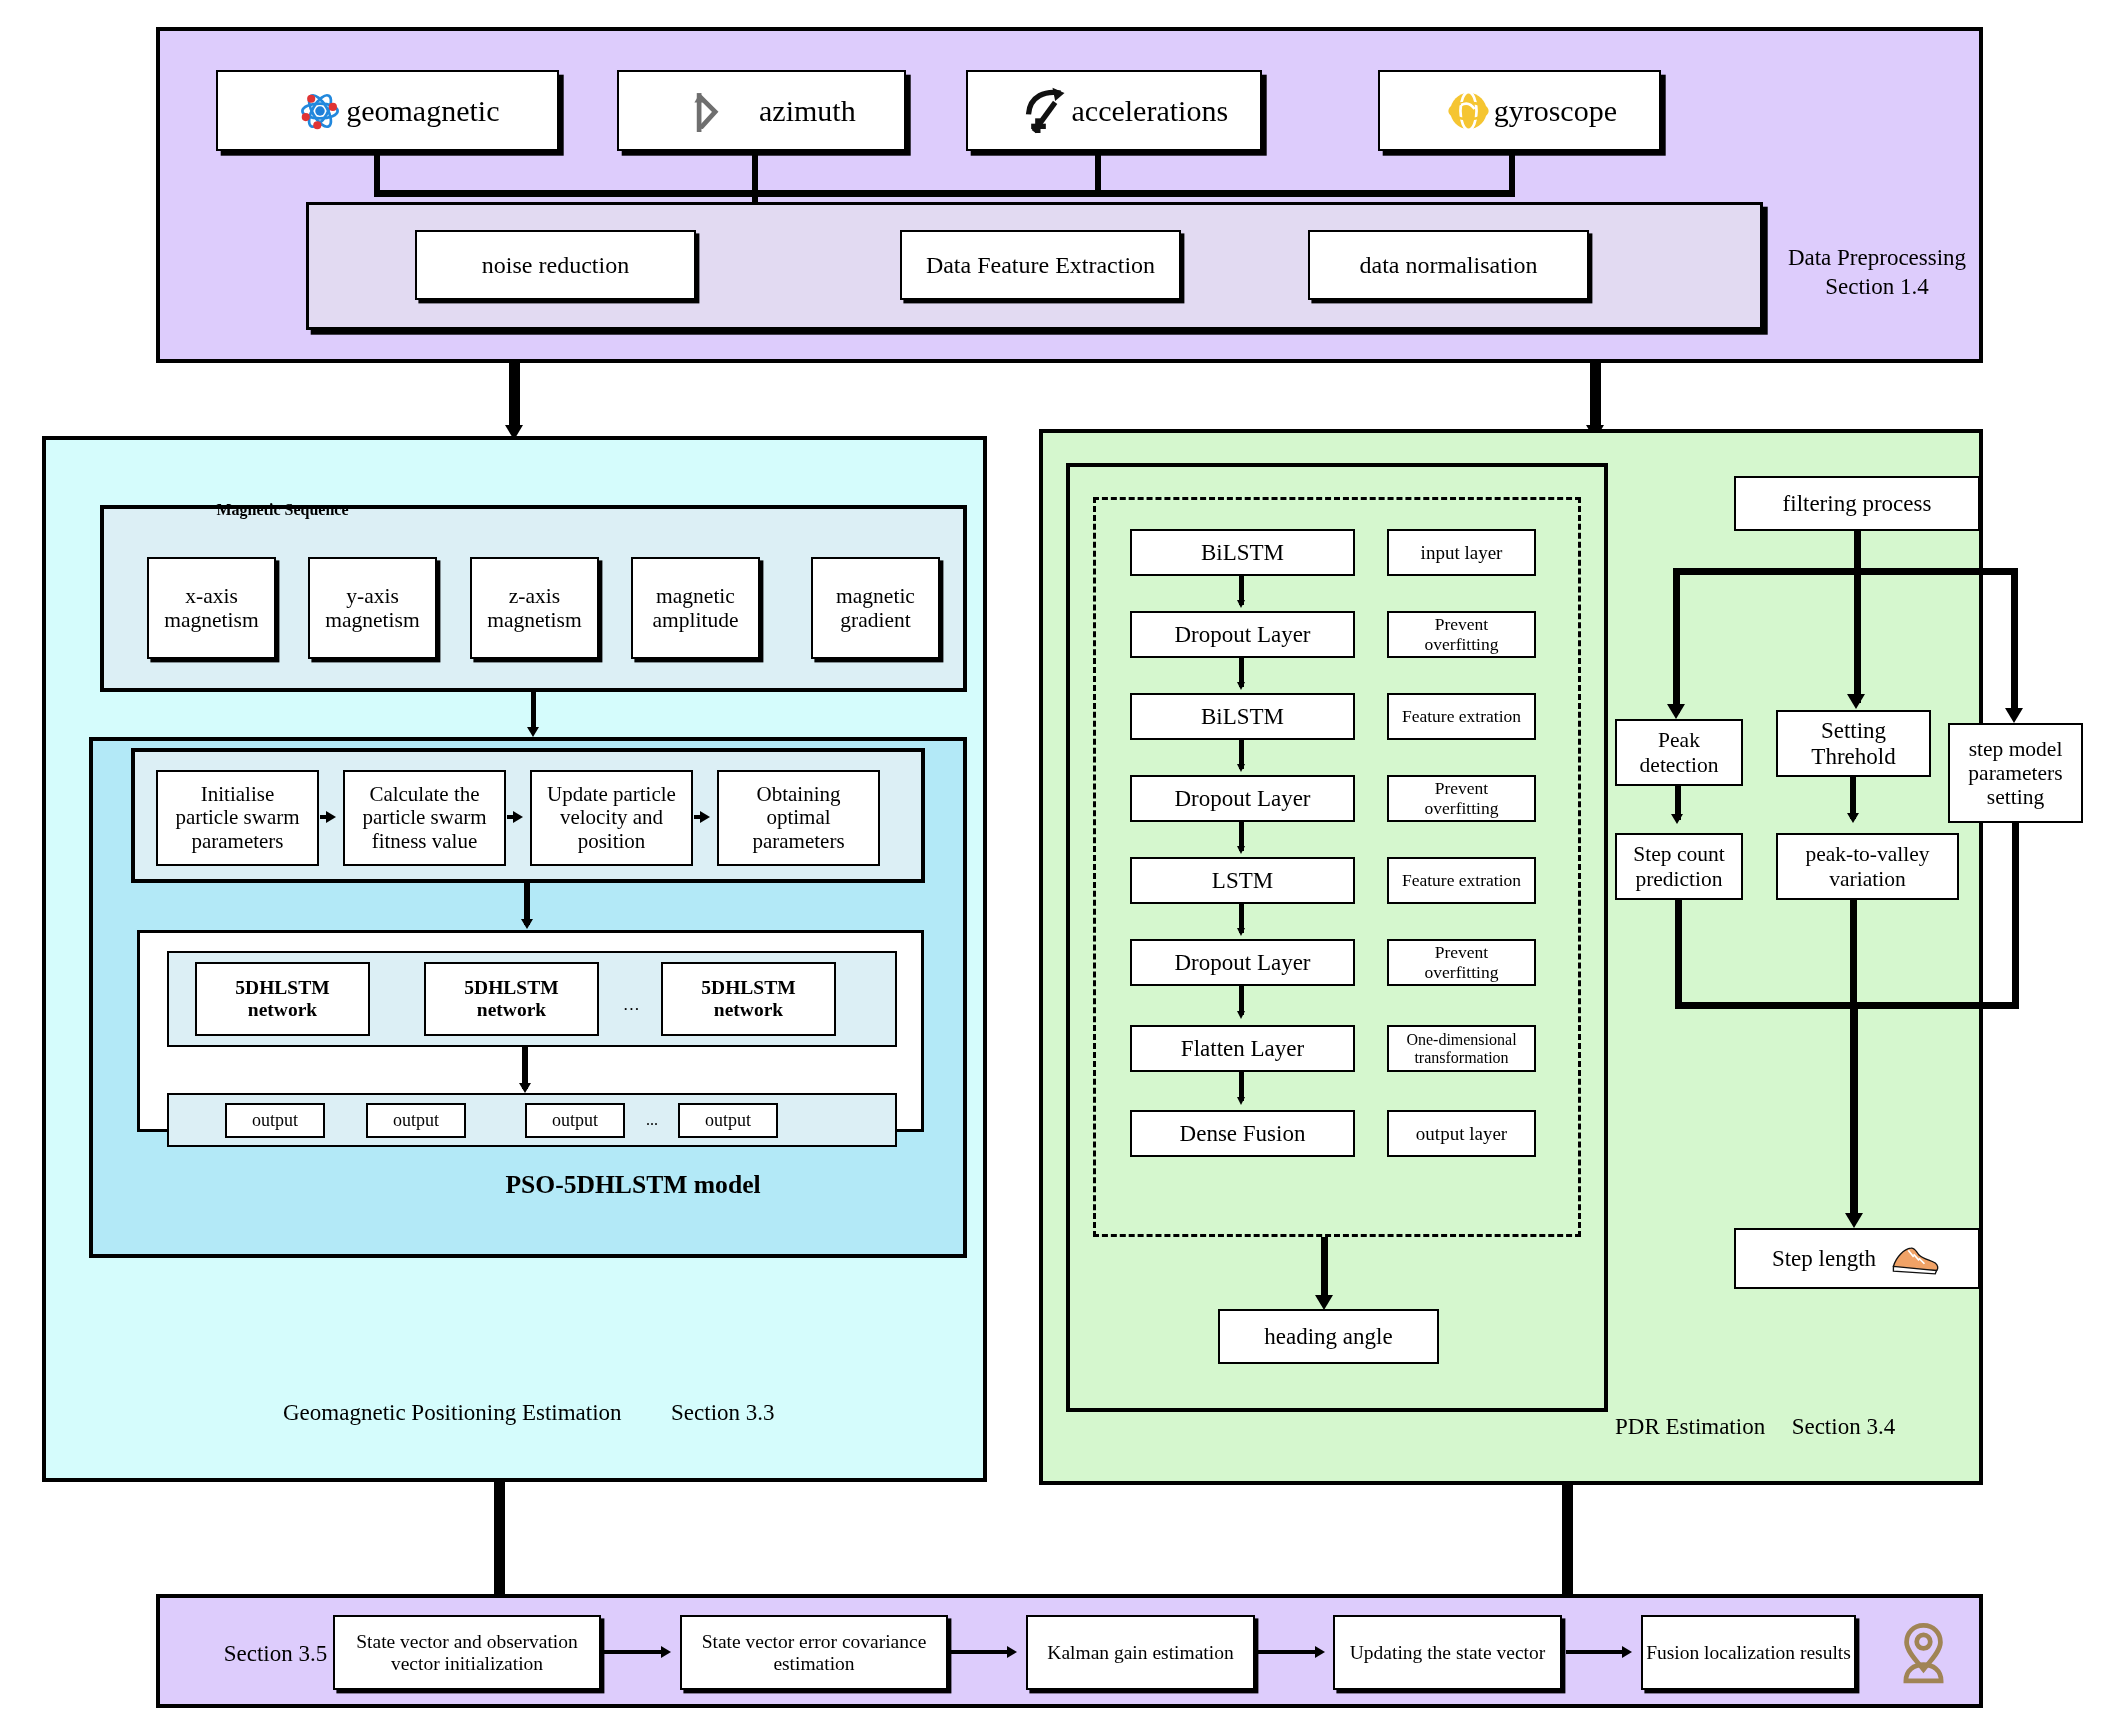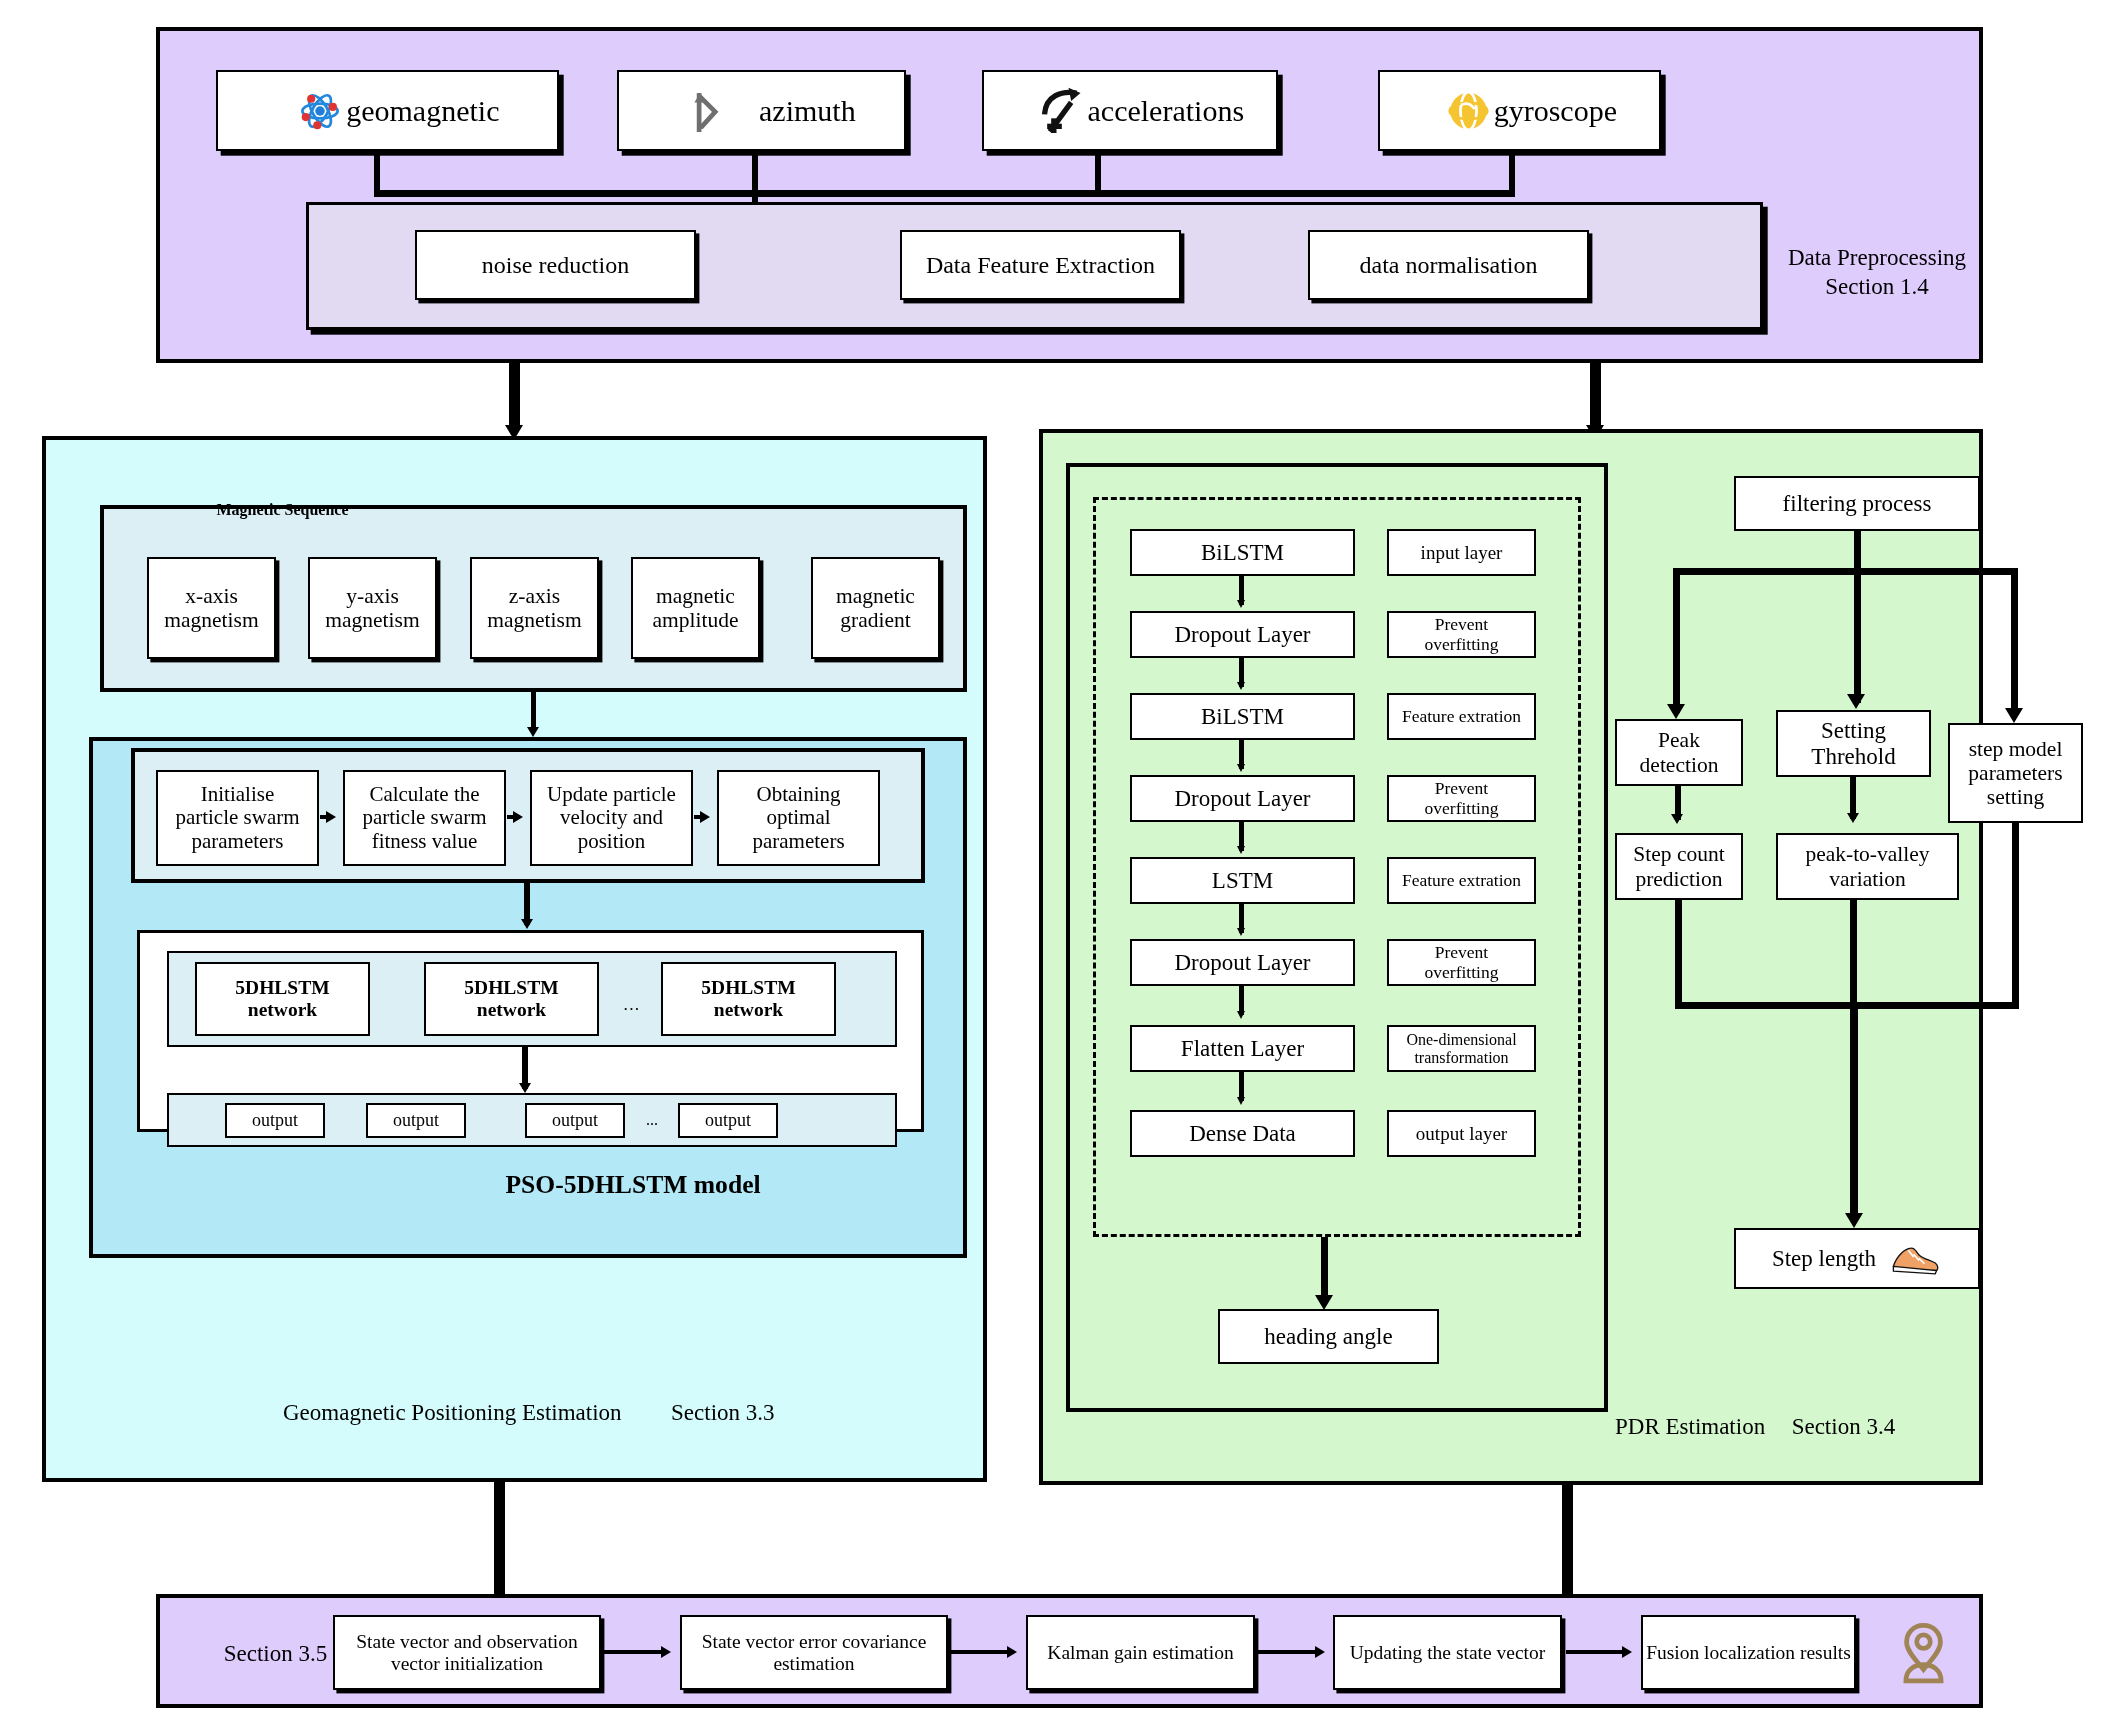--- a/index.html
+++ b/index.html
@@ -63,21 +63,21 @@
     <span class="icon" style="position:relative;width:31px;height:51px;flex:0 0 31px;margin-right:9.4px;">
       <svg width="31" height="51" viewBox="0 0 46 76">
         <path d="M12 70 L12 12" stroke="#6f6f6f" stroke-width="7" fill="none"></path>
         <path d="M12 14 l-7 12 l14 0 z" fill="#6f6f6f"></path>
         <path d="M14 18 L36 40 L16 62" stroke="#6f6f6f" stroke-width="7" fill="none" stroke-linecap="round"></path>
       </svg>
     </span>
     <span style="font-size:30px;">azimuth</span>
   </div>
 
-  <div class="box sh" style="left:806px;top:39px;width:296px;height:81px;margin-left:16px;">
+  <div class="box sh" style="left:806px;top:39px;width:296px;height:81px;">
     <span class="icon" style="position:relative;width:47px;height:52px;flex:0 0 47px;margin-right:1.3px;">
       <svg width="47" height="52" viewBox="0 0 70 78">
         <path d="M8 44 C10 16 34 8 56 12" stroke="#111" stroke-width="8" fill="none"></path>
         <path d="M44 4 L62 12 L48 24 z" fill="#111"></path>
         <path d="M16 70 L48 26" stroke="#111" stroke-width="8" fill="none"></path>
         <rect x="12" y="58" width="22" height="8" fill="#111"></rect>
         <rect x="18" y="50" width="8" height="22" fill="#111"></rect>
       </svg>
     </span>
     <span style="font-size:30px;">accelerations</span>
@@ -286,21 +286,21 @@
 <div class="box" style="left:1130px;top:1025px;width:225px;height:47px;font-size:23px;">
   <span>Flatten Layer</span>
 </div>
 <div class="box" style="left:1387px;top:1025px;width:149px;height:47px;font-size:16px;">
   <span>One-dimensional<br>transformation</span>
 </div>
 <div class="ln" style="left:1239px;top:1072px;width:4.7px;height:29px;"></div>
 <div class="arrow-d-xs" style="left:1237px;top:1097px;"></div>
 
 <div class="box" style="left:1130px;top:1110px;width:225px;height:47px;font-size:23px;">
-  <span>Dense Data</span>
+  <span>Dense Fusion</span>
 </div>
 <div class="box" style="left:1387px;top:1110px;width:149px;height:47px;font-size:19px;">
   <span>output layer</span>
 </div>
 
 <div class="ln" style="left:1321px;top:1237px;width:7.4px;height:66px;"></div>
 <div class="arrow-d" style="left:1315px;top:1295px;"></div>
 <div class="box" style="left:1218px;top:1309px;width:221px;height:55px;font-size:23px;">
   <span>heading angle</span>
 </div>

